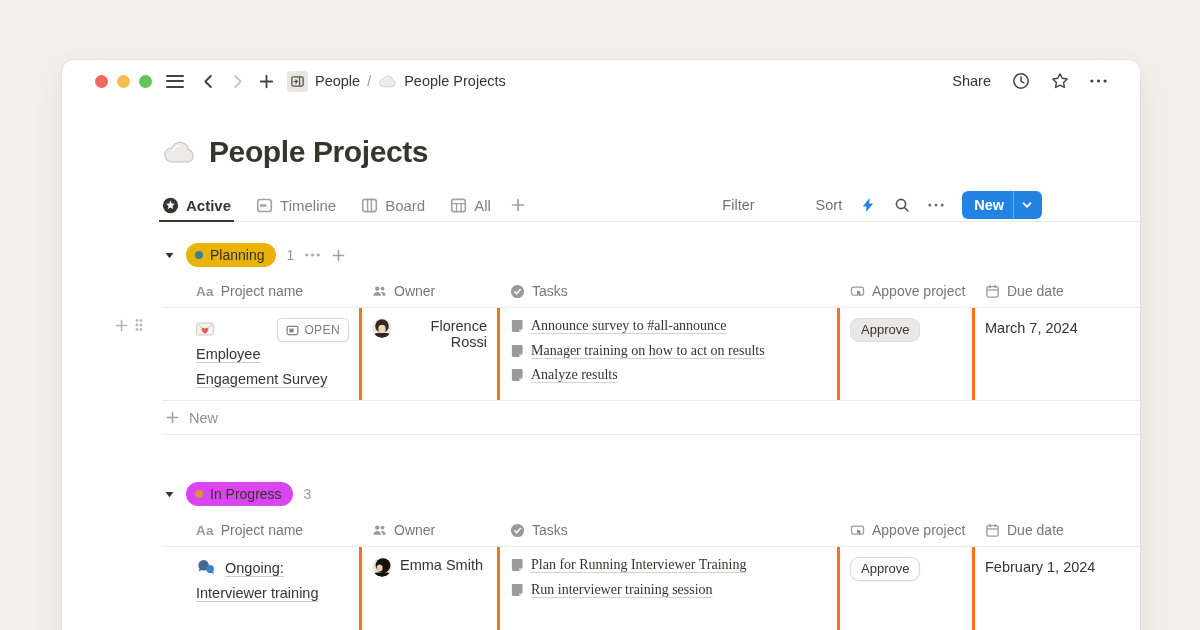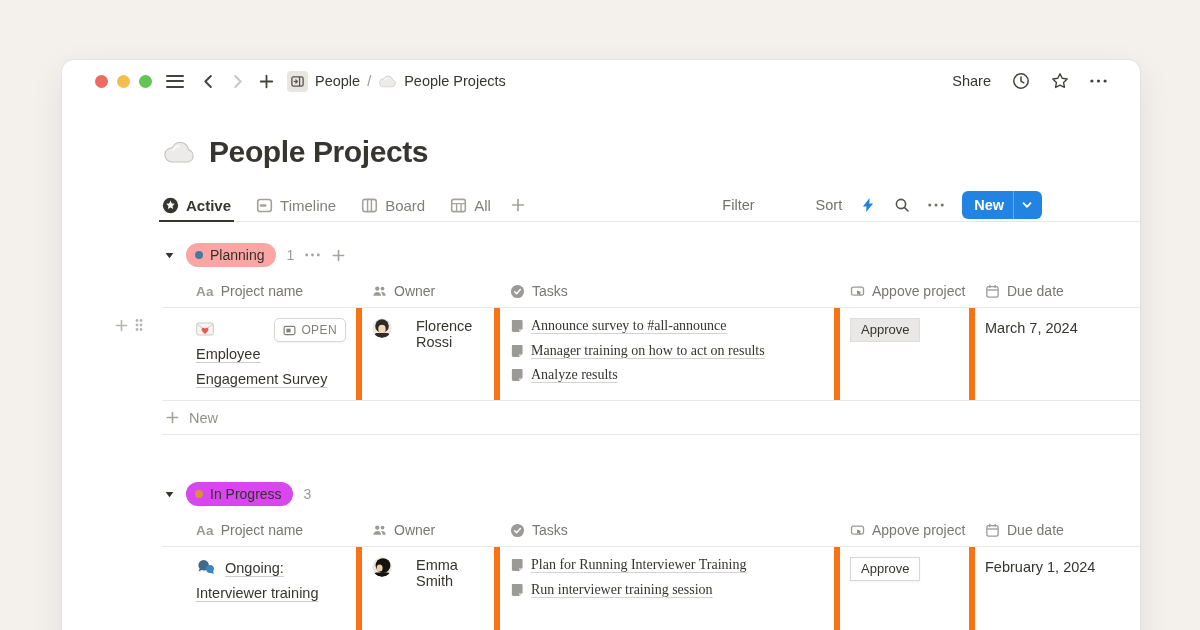--- a/index.html
+++ b/index.html
@@ -44,46 +44,46 @@
   .tr-label { cursor:pointer;margin-left:43px; }
   .btn-new { display:flex; align-items:center; background:#2383e2; color:#fff; height:28px; border-radius:6px; font-size:14.5px; font-weight:600; cursor:pointer; }
   .btn-new .label { padding:0 9px 0 12px; }
   .btn-new .split { width:1px; align-self:stretch; background:rgba(255,255,255,.33); }
   .btn-new .chev { display:flex; align-items:center; padding:0 9px 0 7px; }
   
   .group-head { display:flex; align-items:center; gap:11px; margin-top:18px; height:30px; padding-left:2px; }
   .tri { cursor:pointer; display:flex; }
   .pill { display:flex; align-items:center; gap:7px; height:24px; padding:0 11px 0 9px; border-radius:12px; font-size:14px; font-weight:500; color:#33312d; cursor:pointer; }
   .pill .dot { width:8px; height:8px; border-radius:50%; }
-  .pill.planning { background:#fca5a5; } .pill.planning .dot{ background:#437b9e; }
+  .pill.planning { background:#eab308; } .pill.planning .dot{ background:#437b9e; }
   .pill.inprogress { background:#d946ef; } .pill.inprogress .dot{ background:#d9913d; }
   .gcount { color:#9b9a97; font-size:14px; }
   .gdots,.gadd { color:#a5a29d; cursor:pointer; display:flex; }
   
   .tgrid { display:grid; grid-template-columns:200px 138px 340px 135px 165px; }
   .thead { border-bottom:1px solid #e9e9e7; margin-top:5px; }
   .hcell { display:flex; align-items:center; gap:7px; height:32px; color:#787774; font-size:14px; padding-left:10px; cursor:pointer; }
   .hcell.first { padding-left:34px; }
   .aa { color:#9b9a97; font-size:13.5px; font-weight:600; letter-spacing:.2px; }
   .trow { border-bottom:1px solid #e9e9e7; position:relative; }
-  .trow .cell { border-right:6px solid #f97316; font-size:14.5px; padding:9px 10px 8px; }
+  .trow .cell { border-right:3px solid #f97316; font-size:14.5px; padding:9px 10px 8px; }
   .trow .cell:last-child { border-right:none; }
   .cell.project { padding-left:34px; line-height:25px; }
   .plink { font-weight:500; text-decoration:underline; text-decoration-color:rgba(55,53,47,.25); text-decoration-thickness:1px; text-underline-offset:3px; cursor:pointer; }
   .proj-icon { display:inline-block; vertical-align:-2px; margin-right:6px; }
   .open-btn { float:right; display:flex; align-items:center; gap:5px; height:24px; padding:0 8px; border:1px solid #d9d7d3; border-radius:5px; background:#fff; color:#82807b; font-size:12px; font-weight:500; letter-spacing:.4px; margin:1px 0 1px 6px; box-shadow:0 1px 2px rgba(15,15,15,.05); cursor:pointer; }
-  .cell.owner { display:flex; align-items:flex-start; gap:24px; padding-top:10px; cursor:pointer; }
+  .cell.owner { display:flex; align-items:flex-start; gap:8px; padding-top:10px; cursor:pointer;text-align:right; }
   .avatar { width:20px; height:20px; flex:none; border-radius:50%; }
   .cell.tasks { display:flex; flex-direction:column; gap:8.5px; padding-top:10px;font-family:Liberation Serif, serif; }
   .tline { display:flex; gap:16px; flex-wrap:wrap; }
   .task { display:flex; align-items:center; gap:6px; cursor:pointer; }
   .task svg { flex:none; }
   .task .t { font-size:14px; font-weight:500; text-decoration:underline; text-decoration-color:rgba(55,53,47,.22); text-decoration-thickness:1px; text-underline-offset:3px; white-space:nowrap; }
   .cell.approve { padding-top:10px; }
-  .approve-btn { display:inline-block; font-size:13px; padding:3px 10px 4px; border-radius:0; cursor:pointer; color:#37352f; }
+  .approve-btn { display:inline-block; font-size:13px; padding:3px 10px 4px; border-radius:9px; cursor:pointer; color:#37352f; }
   .approve-btn.filled { background:#e9e8e6; border:1px solid rgba(15,15,15,.05); }
   .approve-btn.outline { background:#fff; border:1px solid #d9d7d3; box-shadow:0 1px 2px rgba(15,15,15,.05); }
   .cell.due { padding-top:12px; font-size:14.5px; cursor:pointer; }
   .rowctl { position:absolute; left:-48px; top:9px; display:flex; align-items:center; gap:5px; }
   .rowctl .iconbtn { color:#b8b6b2; }
   .newrow { display:flex; align-items:center; gap:9px; height:34px; color:#91908c; font-size:14.5px; border-bottom:1px solid #e9e9e7; padding-left:3px; cursor:pointer; }
   .group2 { margin-top:44px; }
   .row-short { min-height:92px; }
   svg { display:block; }
 </style>

